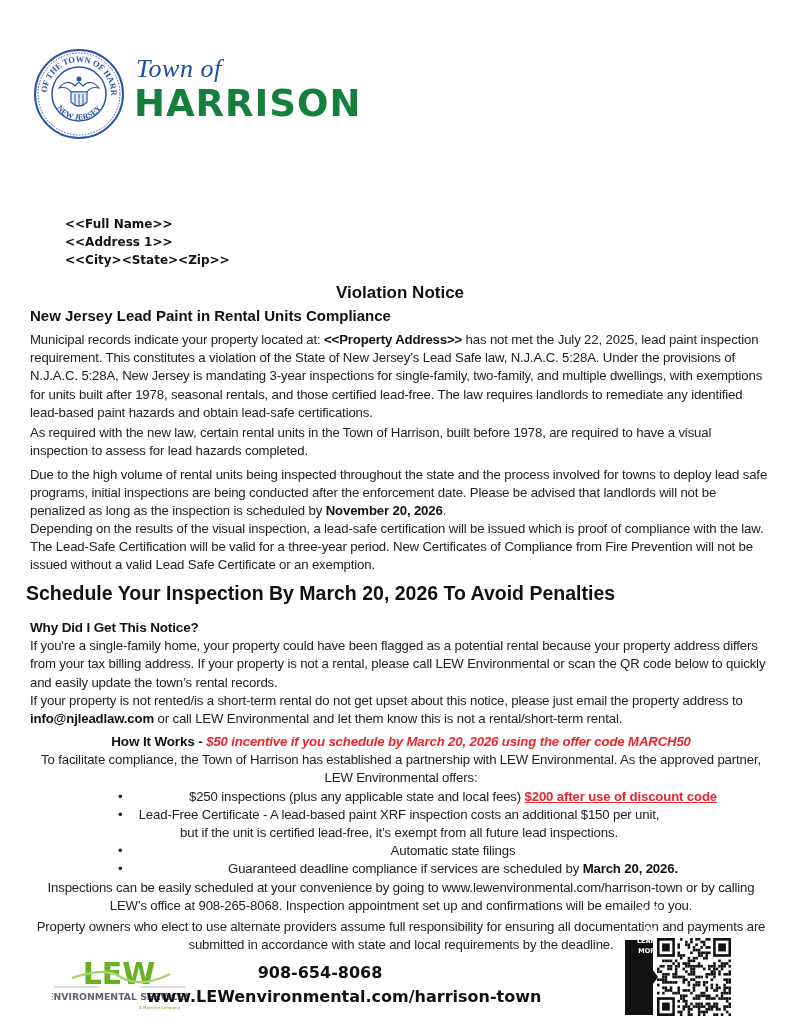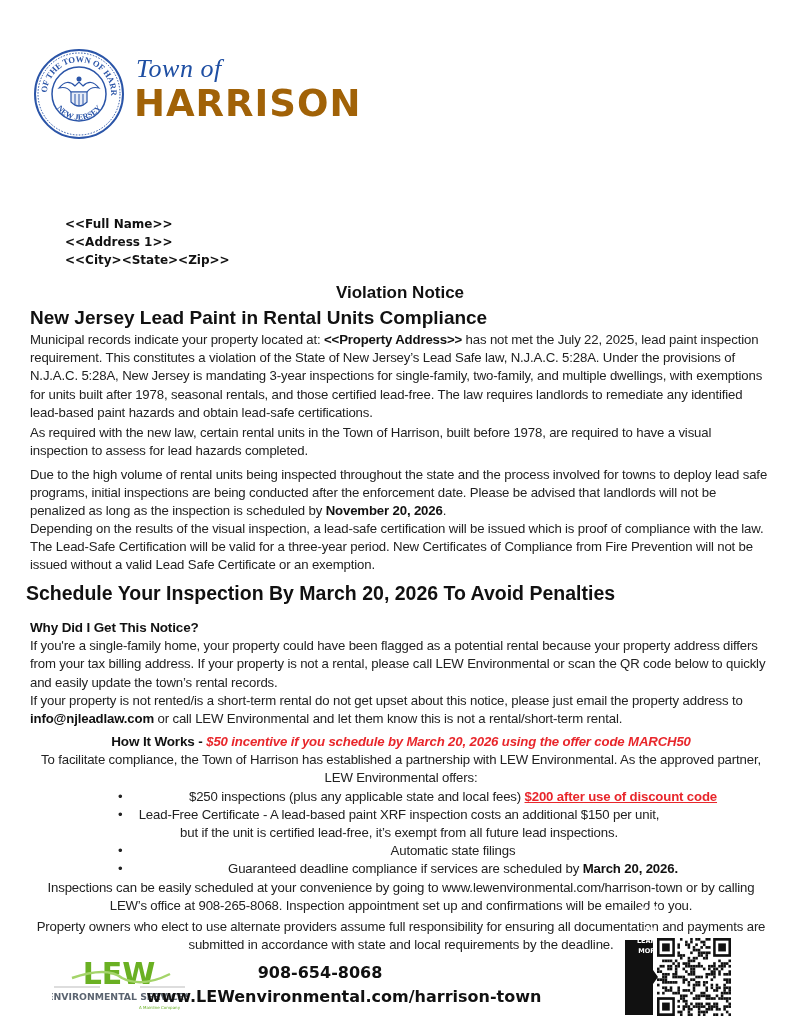--- a/index.html
+++ b/index.html
@@ -4,30 +4,30 @@
 <style>
   html, body { margin:0; padding:0; background:#ffffff; }
   body { width:800px; height:1035px; position:relative; overflow:hidden;
          font-family:"Liberation Sans", sans-serif; color:#1a1a1a; }
   .abs { position:absolute; }
   
   .seal { left:33px; top:48px; width:92px; height:92px; }
   .town-of { left:136px; top:54px; font-family:"Liberation Serif", serif; font-style:italic;
              font-size:26px; color:#1f4fa3; letter-spacing:0.5px; }
   .harrison { left:134px; top:82px; font-family:"DejaVu Sans", sans-serif; font-weight:bold;
-              font-size:37px; color:#a16207; letter-spacing:1px; }
+              font-size:37px; color:#15803d; letter-spacing:1px; }
   
   .addr { left:65px; top:215px; font-family:"DejaVu Sans", sans-serif; font-weight:bold;
           font-size:12px; line-height:18px; color:#111; }
   
   .body-text { left:30px; width:742px; font-family:Liberation Sans, sans-serif; font-size:13.2px;
                line-height:18.2px; color:#222; letter-spacing:-0.15px; }
   .violation { left:0; width:800px; top:283px; text-align:center; font-weight:bold;
                font-size:17px; color:#111; font-family:"Liberation Sans", sans-serif; }
-  .h2 { left:30px; top:307px; font-weight:bold; font-size:19px; color:#111; }
+  .h2 { left:30px; top:307px; font-weight:bold; font-size:15px; color:#111; }
   .h-schedule { left:0; width:641px; top:582px; text-align:center; font-weight:bold;
                 font-size:19.5px; color:#111; }
   .h3 { font-weight:bold; font-size:13.5px; color:#111; }
   b { font-weight:bold; color:#111; }
   .red-i { color:#e8262b; font-style:italic; font-weight:bold; }
   .red-u { color:#e8262b; font-weight:bold; text-decoration:underline; }
   ul.bullets { margin:0; padding:0 0 0 88px; list-style:none; }
   ul.bullets li { position:relative; padding-left:16px; }
   ul.bullets li::before { content:"\2022"; position:absolute; left:0; top:0; }
   p { margin:0; }

